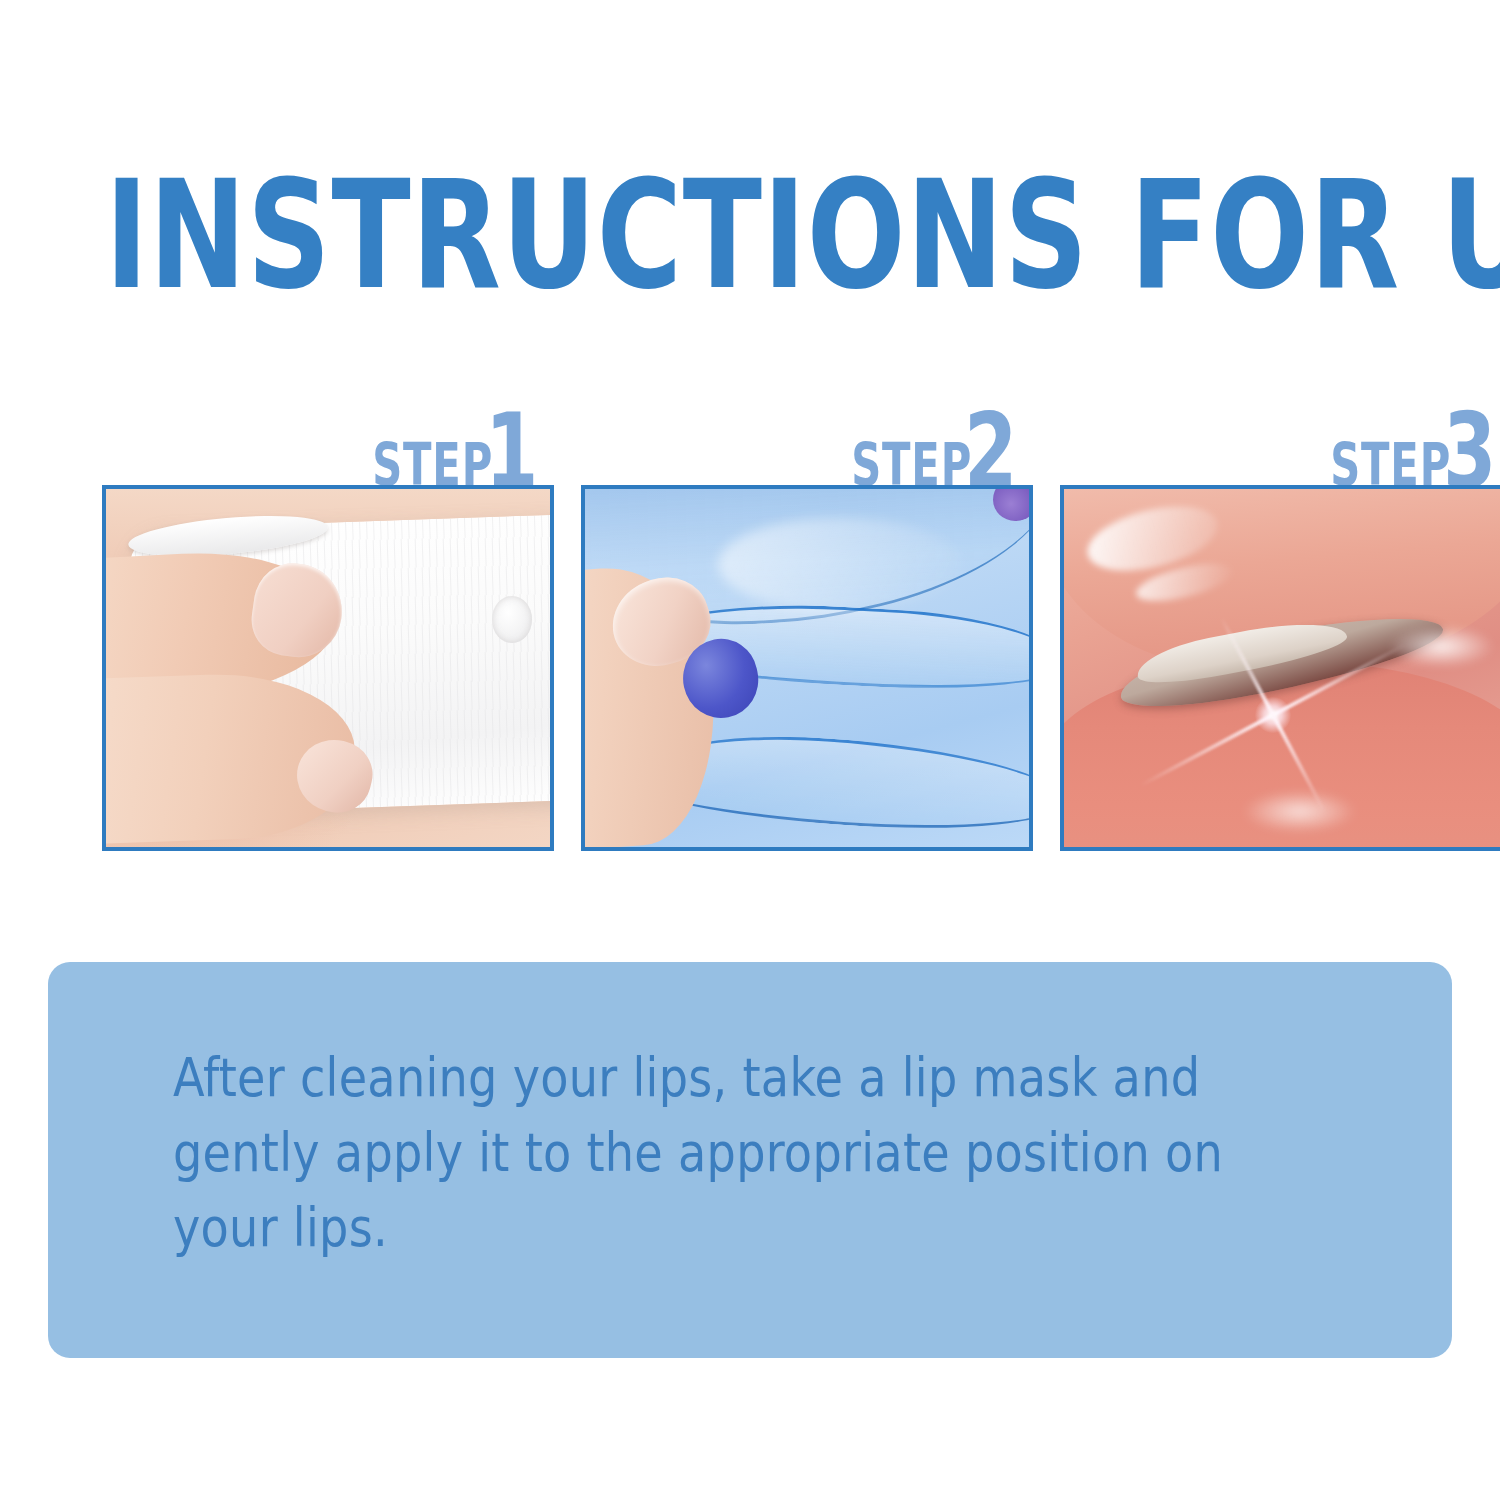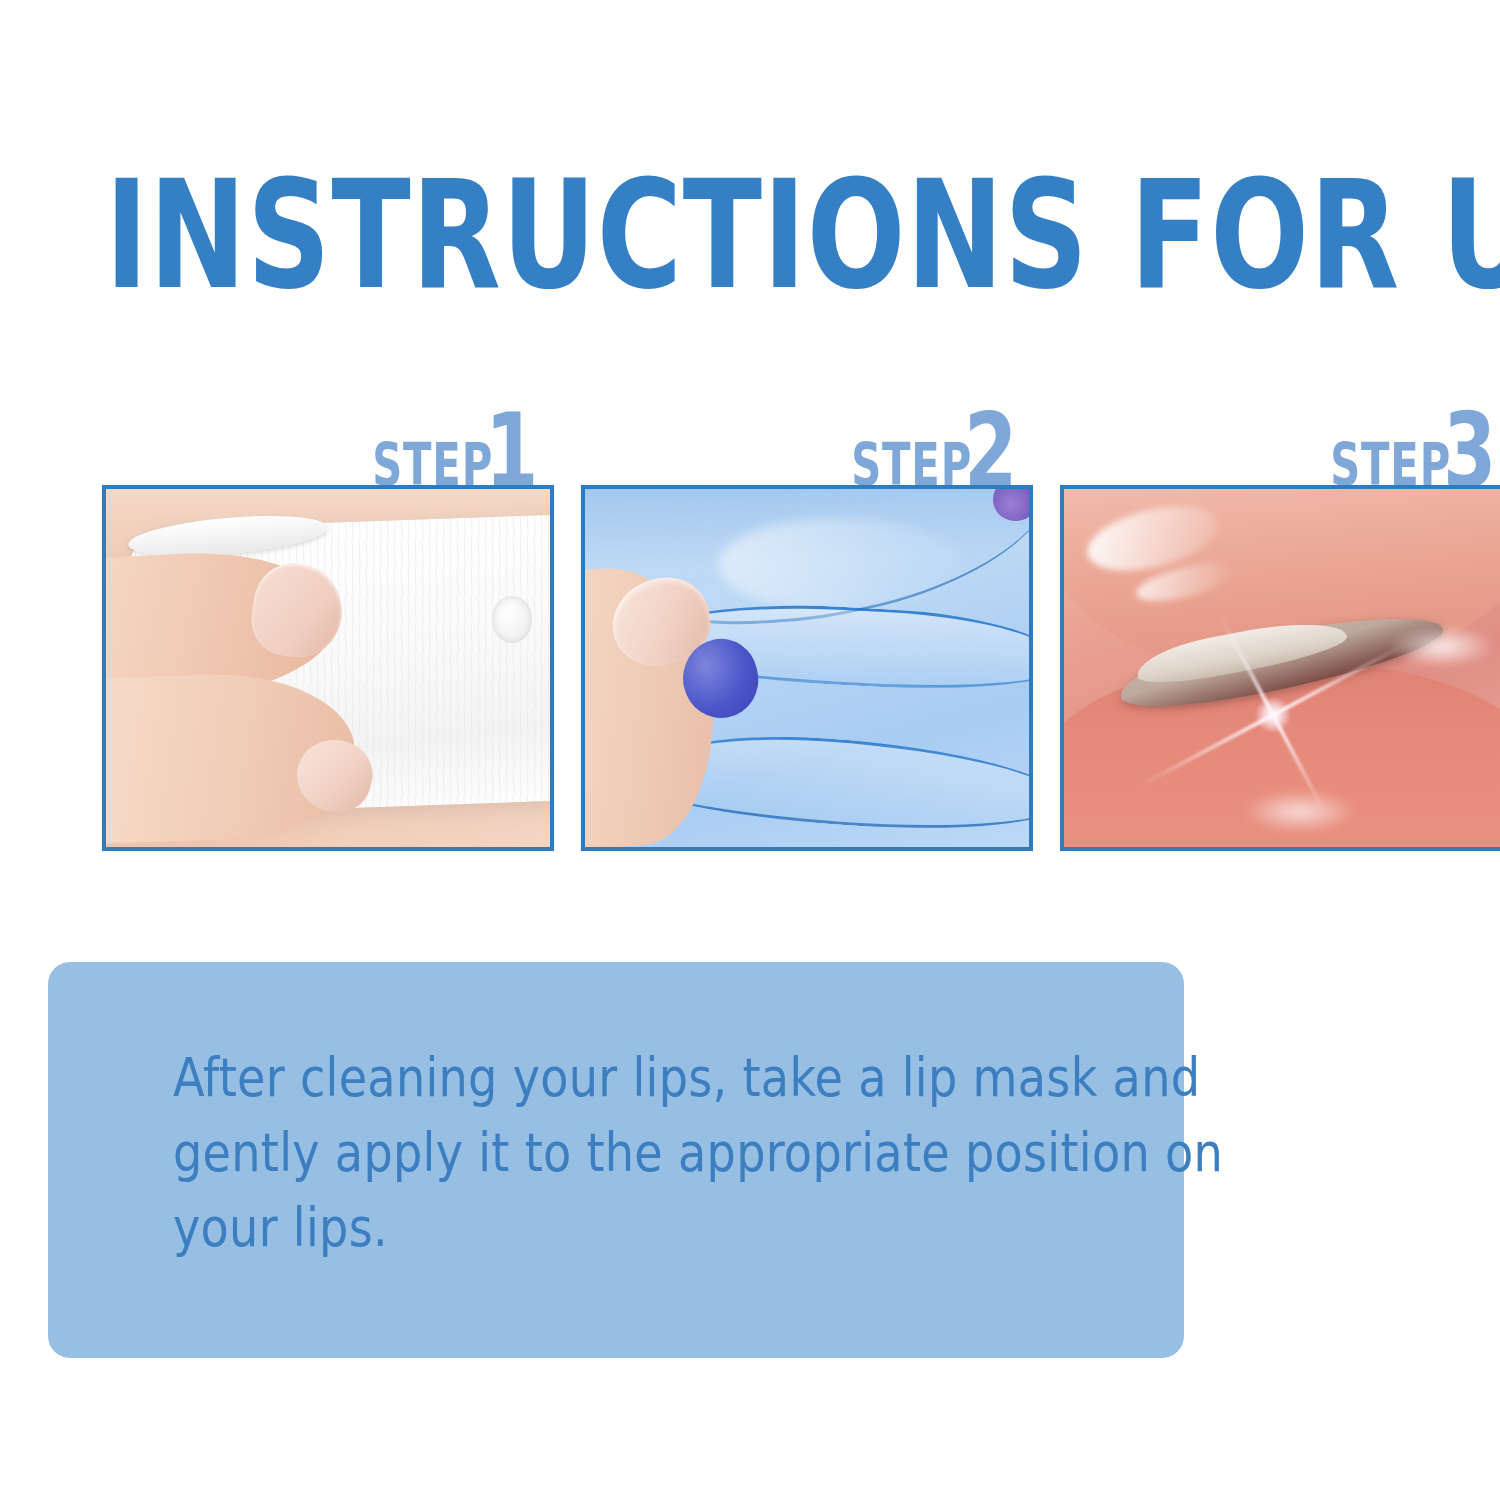--- a/index.html
+++ b/index.html
@@ -376,21 +376,21 @@
     width: 36px; height: 36px;
     background: radial-gradient(circle, rgba(255,255,255,1) 0%, rgba(255,240,250,0.7) 35%, rgba(255,255,255,0) 72%);
     border-radius: 50%;
   }
 
   
   .caption-panel {
     position: absolute;
     left: 48px;
     top: 962px;
-    width: 1136px;
+    width: 1404px;
     height: 396px;
     background: #96BFE3;
     border-radius: 22px;
     box-sizing: border-box;
   }
   .caption-text {
     position: absolute;
     left: 125px;
     top: 78px;
     width: 1200px;

